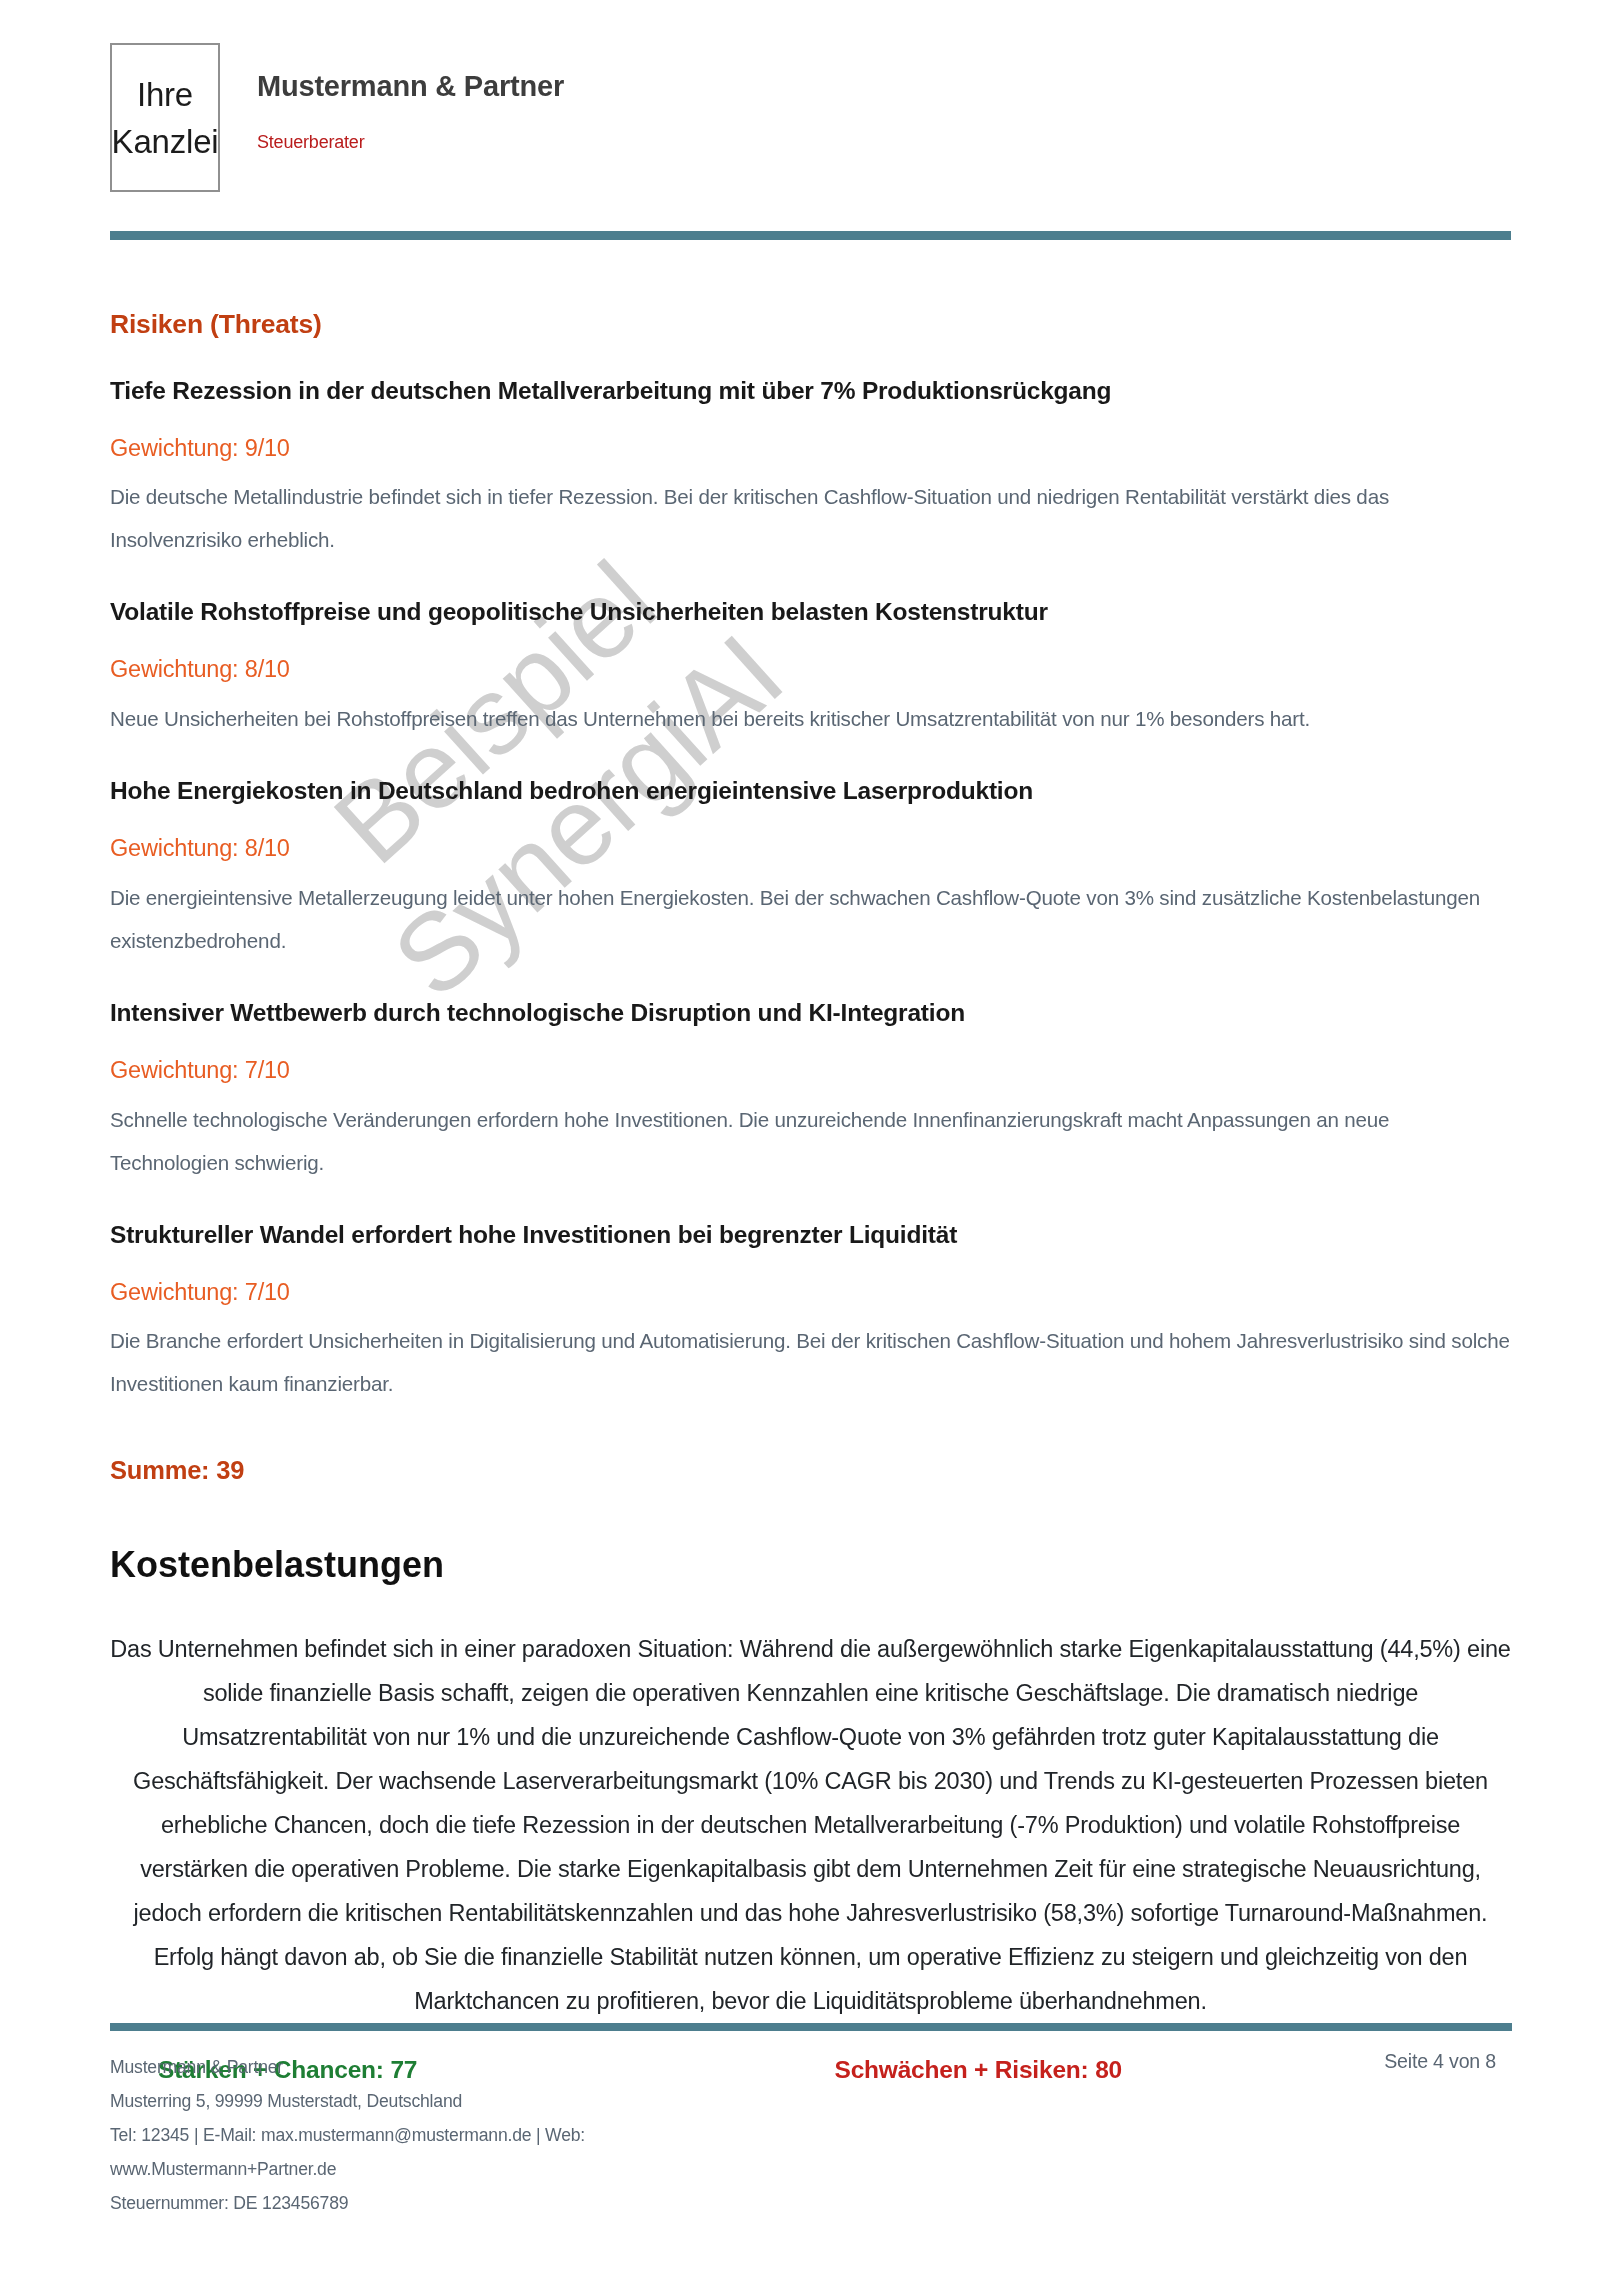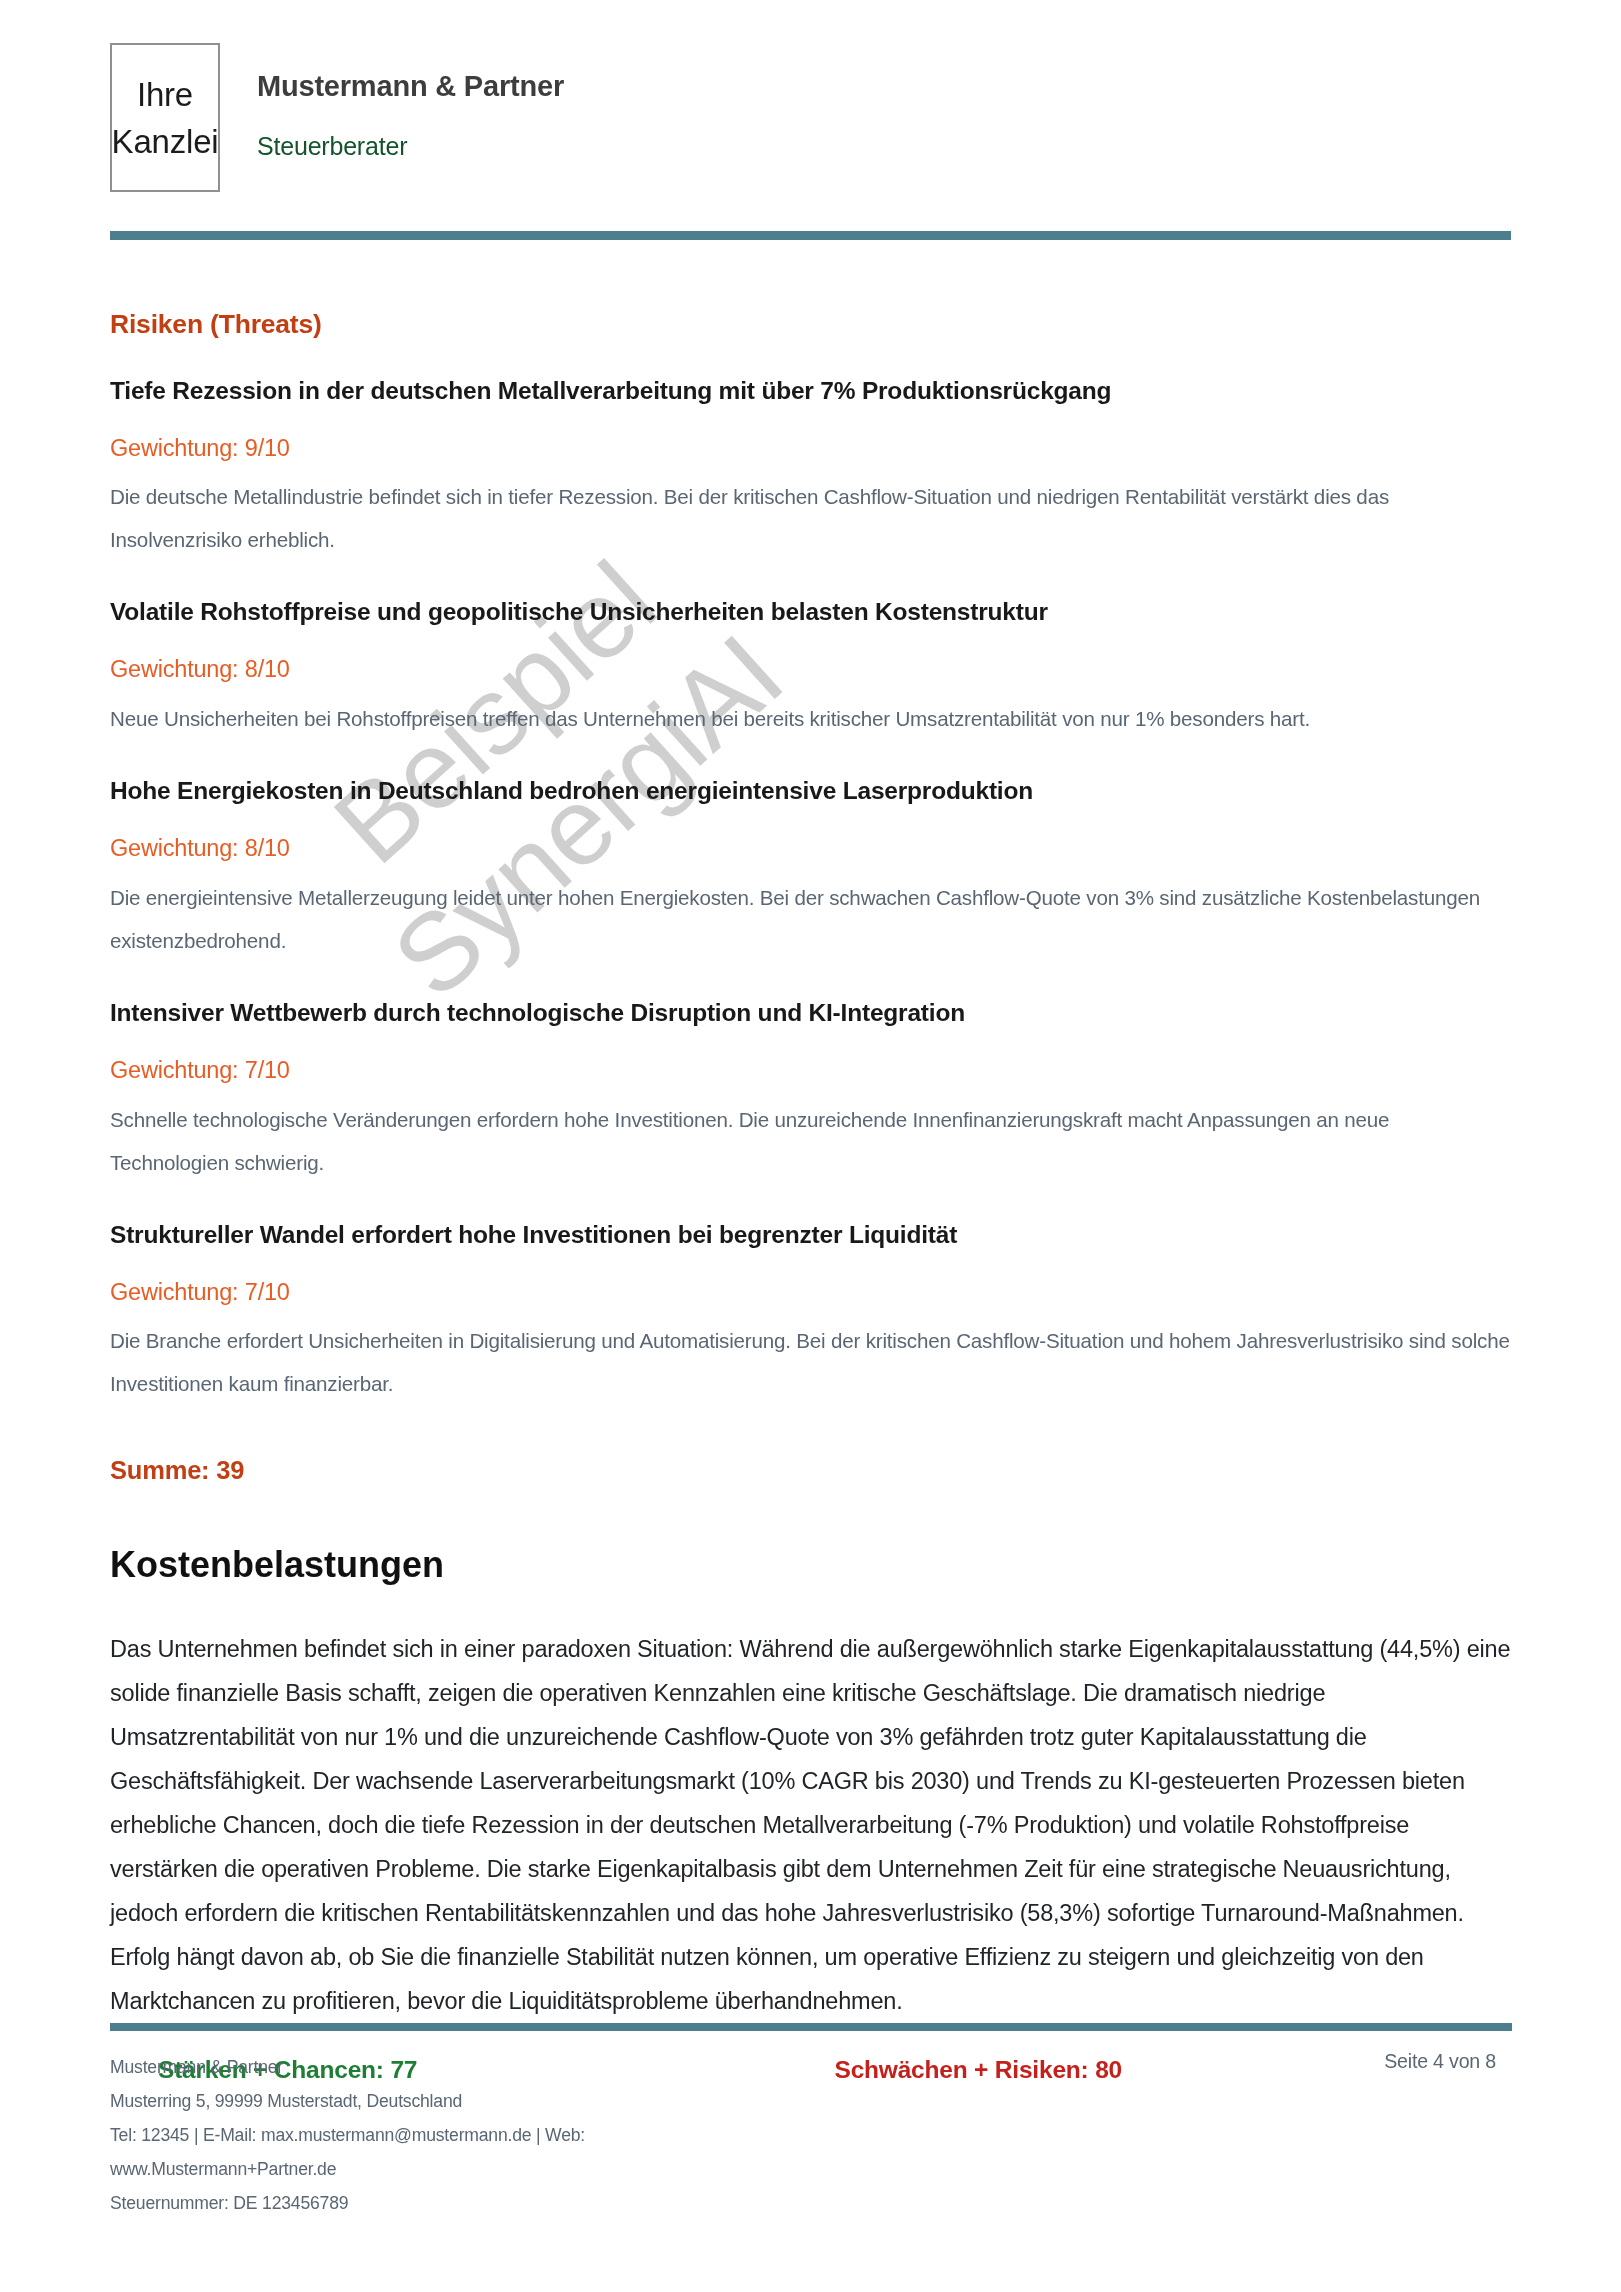--- a/index.html
+++ b/index.html
@@ -40,35 +40,35 @@
     border: 2px solid #909090;
     display: flex; flex-direction: column;
     align-items: center; justify-content: center;
     font-size: 33px; line-height: 47px; color: #1c1c1c;
     flex: 0 0 auto;
     background: #ffffff;
     text-align: right;
   }
   .header-text { padding-top: 27.4px; }
   .company-name { font-size: 29px; font-weight: bold; color: #3d3d3d; }
-  .company-subtitle { font-size: 25px; color: #14532d; margin-top: 29px; }
+  .company-subtitle { font-size: 18px; color: #b91c1c; margin-top: 29px; }
 
   .top-divider { height: 8.8px; background: #4d7e8e; margin-top: 39px; }
 
   
   .section-title { margin-top: 69px; font-size: 26.5px; font-weight: bold; color: #c13f12; }
   .risk-title { margin-top: 37px; font-size: 24.5px; font-weight: bold; color: #191919; }
   .risk-weight { margin-top: 30px; font-size: 23.5px; color: #e85d23; }
   .risk-desc { margin-top: 13.7px; font-size: 20.6px; line-height: 43px; color: #5a6673; }
 
   .sum-line { margin-top: 51px; font-size: 25.5px; font-weight: bold; color: #c13f12; }
 
   
   .overall-title { margin-top: 59px; font-size: 36px; font-weight: bold; color: #111111; letter-spacing: 0; }
-  .overall-paragraph { margin-top: 41px; font-size: 23.5px; line-height: 44px; color: #212529; }
+  .overall-paragraph { margin-top: 41px; font-size: 23.5px; line-height: 44px; color: #212529; text-align: center; }
 
   .totals-row { margin-top: 33px; display: flex; margin-left: 48px; }
   .totals-strengths { width: 50%; font-size: 24.5px; font-weight: bold; color: #1e7e34; }
   .totals-weaknesses { width: 50%; font-size: 24.5px; font-weight: bold; color: #c5211c; }
 
   
   .footer { position: absolute; left: 110px; right: 109px; top: 2023px; z-index: 1; }
   .footer-divider { height: 7.8px; background: #4d7e8e; }
   .footer-body { position: relative; margin-top: 19.6px; }
   .footer-line { font-size: 17.6px; line-height: 34px; color: #5a6673; }

